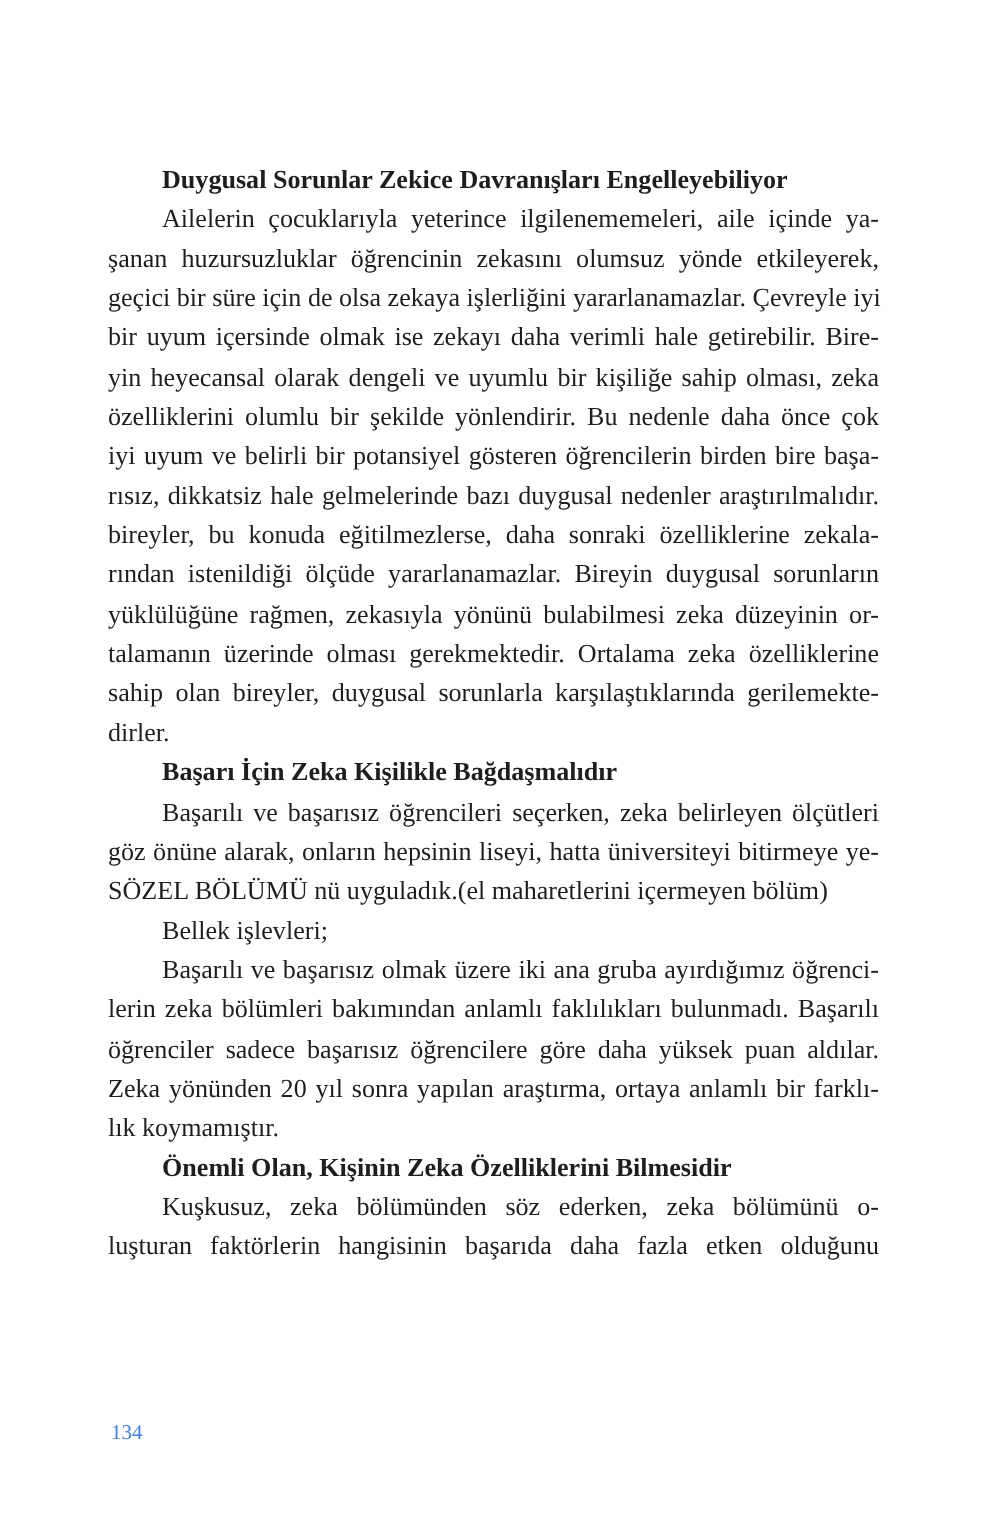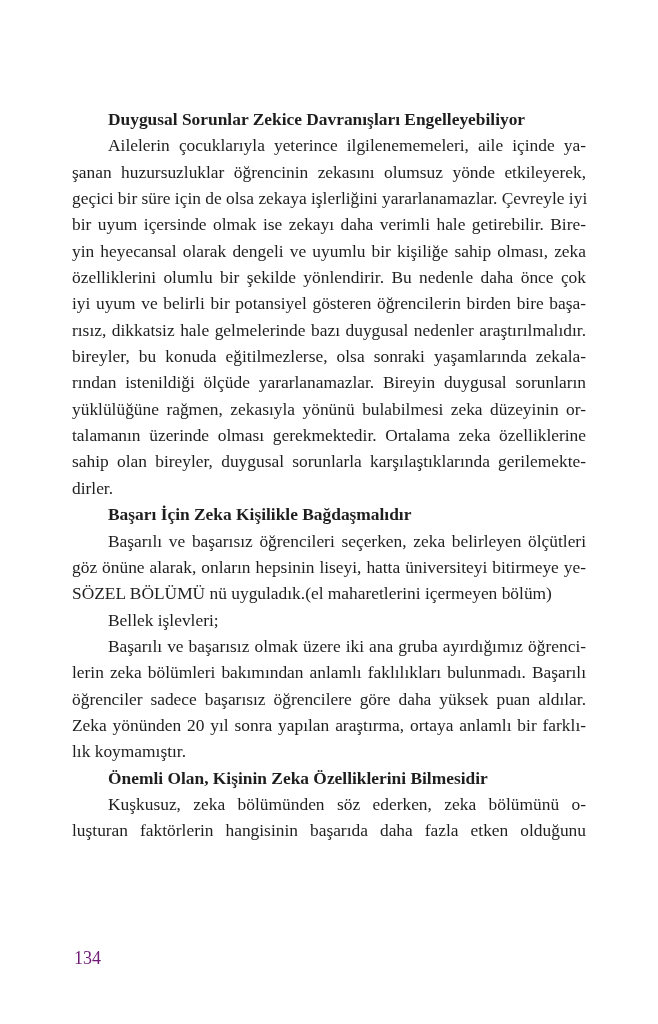--- a/index.html
+++ b/index.html
@@ -40,23 +40,23 @@
       font-weight: bold;
       text-align-last: left;
     }
     .italic {
       text-align-last: left;
     }
     .page-number {
       position: absolute;
       left: 74px;
       top: 948px;
-      font-size: 18px;
+      font-size: 14px;
       font-family: "Liberation Serif", "DejaVu Serif", serif;
-      color: #701a75;
+      color: #3b82f6;
     }
   </style>
 </head>
 <body>
 
 <div class="page">
 
   <div class="line indent heading">Duygusal Sorunlar Zekice Davranışları Engelleyebiliyor</div>
 
   <div>
@@ -64,21 +64,21 @@
     <div class="line">şanan huzursuzluklar öğrencinin zekasını olumsuz yönde etkileyerek,</div>
     <div class="line">geçici bir süre için de olsa zekaya işlerliğini yararlanamazlar. Çevreyle iyi</div>
     <div class="line">bir uyum içersinde olmak ise zekayı daha verimli hale getirebilir. Bire-</div>
     <div class="line">yin heyecansal olarak dengeli ve uyumlu bir kişiliğe sahip olması, zeka</div>
     <div class="line">özelliklerini olumlu bir şekilde yönlendirir. Bu nedenle daha önce çok</div>
     <div class="line">iyi uyum ve belirli bir potansiyel gösteren öğrencilerin birden bire başa-</div>
     <div class="line">rısız, dikkatsiz hale gelmelerinde bazı duygusal nedenler araştırılmalıdır.</div>
   </div>
 
   <div>
-    <div class="line">bireyler, bu konuda eğitilmezlerse, olsa sonraki yaşamlarında zekala-</div>
+    <div class="line">bireyler, bu konuda eğitilmezlerse, daha sonraki özelliklerine zekala-</div>
     <div class="line">rından istenildiği ölçüde yararlanamazlar. Bireyin duygusal sorunların</div>
     <div class="line">yüklülüğüne rağmen, zekasıyla yönünü bulabilmesi zeka düzeyinin or-</div>
     <div class="line">talamanın üzerinde olması gerekmektedir. Ortalama zeka özelliklerine</div>
     <div class="line">sahip olan bireyler, duygusal sorunlarla karşılaştıklarında gerilemekte-</div>
     <div class="line last">dirler.</div>
   </div>
 
   <div class="line indent heading">Başarı İçin Zeka Kişilikle Bağdaşmalıdır</div>
 
   <div>

